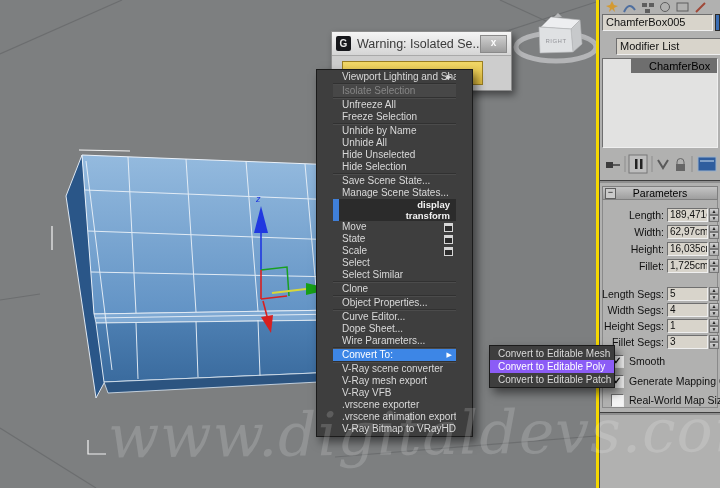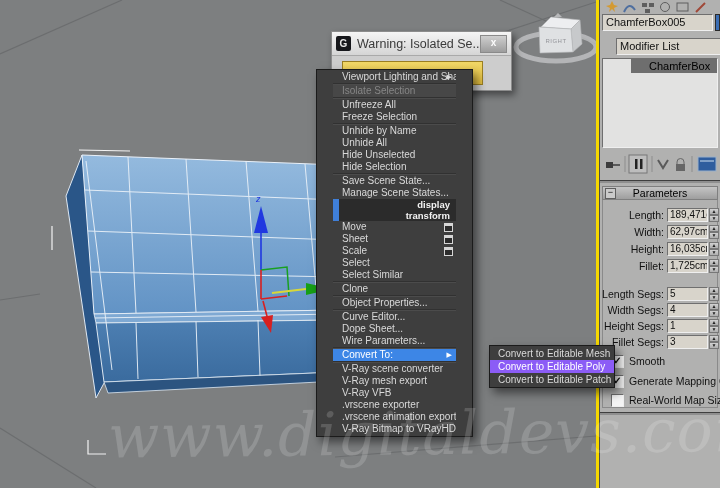--- a/index.html
+++ b/index.html
@@ -181,21 +181,21 @@
     <div class="mi"><span>Unhide by Name</span></div>
     <div class="mi"><span>Unhide All</span></div>
     <div class="mi"><span>Hide Unselected</span></div>
     <div class="mi"><span>Hide Selection</span></div>
     <div class="msep"></div>
     <div class="mi"><span>Save Scene State...</span></div>
     <div class="mi"><span>Manage Scene States...</span></div>
     <div class="mhead"><span class="quadmark"></span><span>display</span></div>
     <div class="mhead"><span class="quadmark"></span><span>transform</span></div>
     <div class="mi"><span>Move</span><span class="set"></span></div>
-    <div class="mi"><span>Sheet</span><span class="set"></span></div>
+    <div class="mi"><span>State</span><span class="set"></span></div>
     <div class="mi"><span>Scale</span><span class="set"></span></div>
     <div class="mi"><span>Select</span></div>
     <div class="mi"><span>Select Similar</span></div>
     <div class="msep"></div>
     <div class="mi"><span>Clone</span></div>
     <div class="msep"></div>
     <div class="mi"><span>Object Properties...</span></div>
     <div class="msep"></div>
     <div class="mi"><span>Curve Editor...</span></div>
     <div class="mi"><span>Dope Sheet...</span></div>

